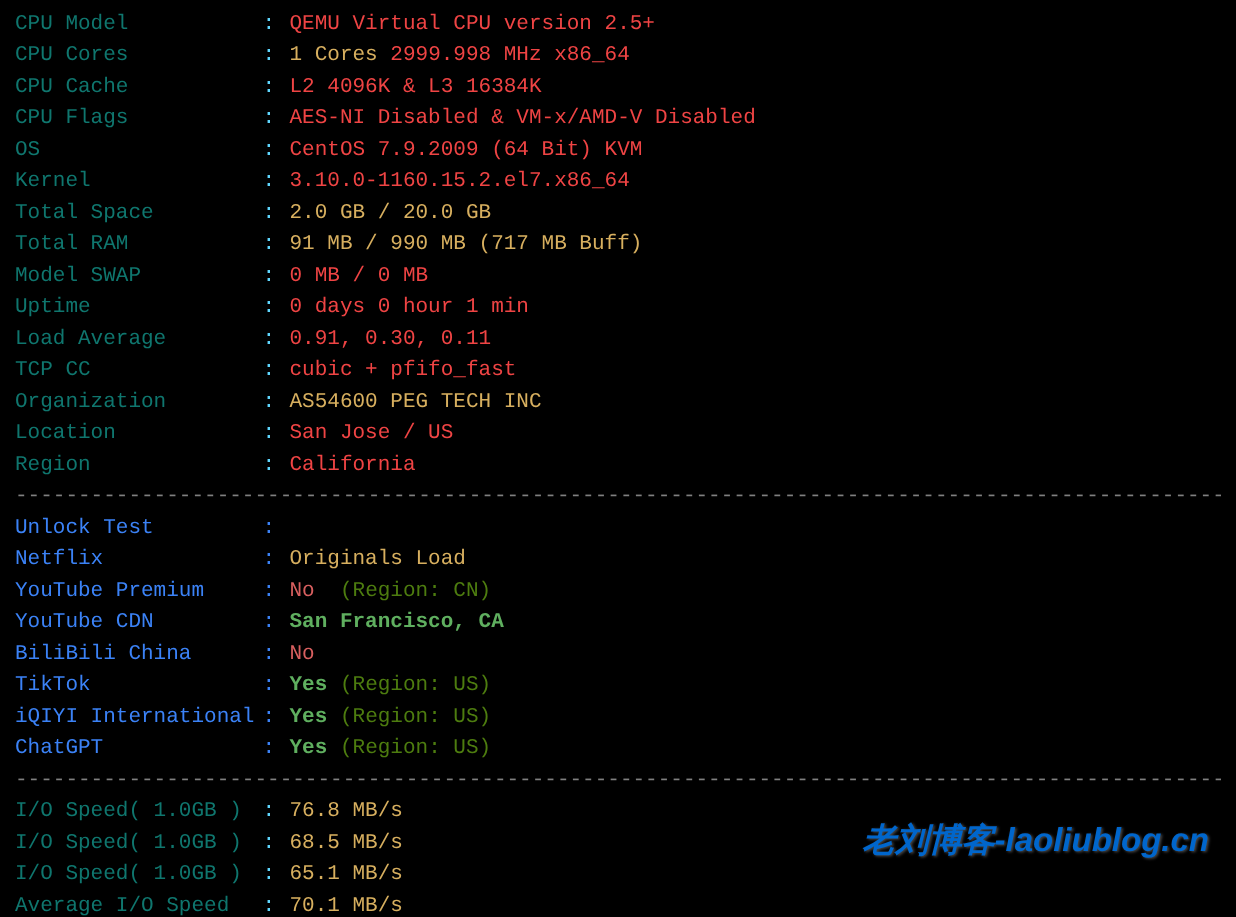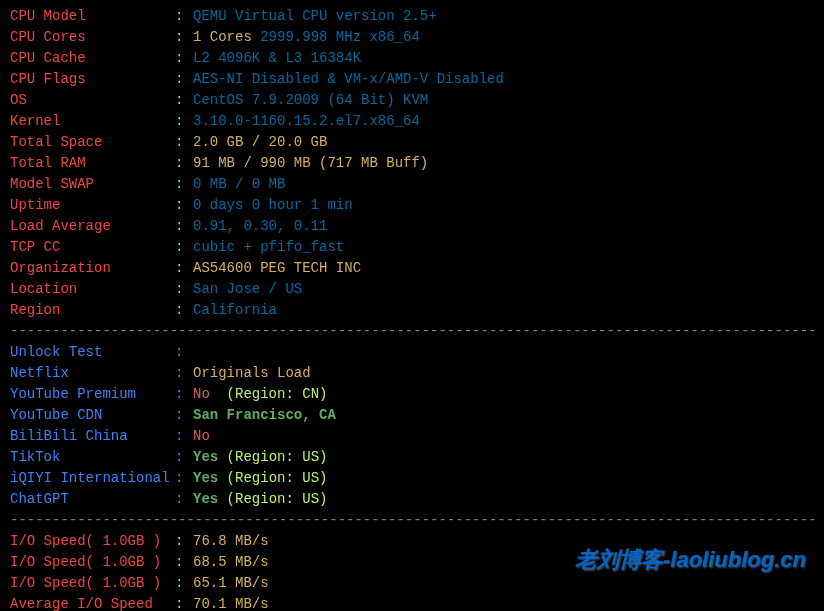--- a/index.html
+++ b/index.html
@@ -9,27 +9,27 @@
       font-size: 14px;
       line-height: 1.5;
       color: #ccc;
       padding: 6px 10px;
       width: 824px;
       height: 611px;
       overflow: hidden;
       position: relative;
     }
     .row { white-space: pre; }
-    .label { color: #ef4444; display: inline-block; width: 165px; }
+    .label { color: #0f766e; display: inline-block; width: 165px; }
     .colon { color: #5fd7ff; display: inline-block; width: 18px; }
-    .cyan { color: #0369a1; }
+    .cyan { color: #ef4444; }
     .yellow { color: #d7af5f; }
     .green { color: #5faf5f; font-weight: bold; }
     .red { color: #d75f5f; }
-    .gray { color: #bef264; }
+    .gray { color: #4d7c0f; }
     .white { color: #3b82f6; }
     .divider { color: #808080; white-space: pre; overflow: hidden; letter-spacing: 0; }
     .watermark {
       position: absolute;
       bottom: 35px;
       right: 18px;
       font-family: 'Microsoft YaHei', sans-serif;
       font-size: 22px;
       font-weight: bold;
       color: #0066cc;

